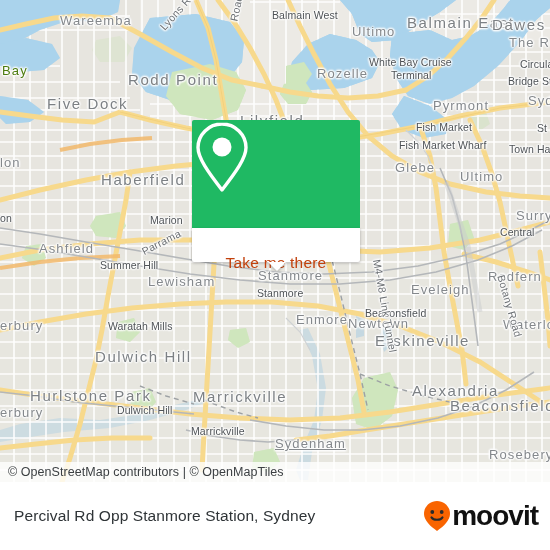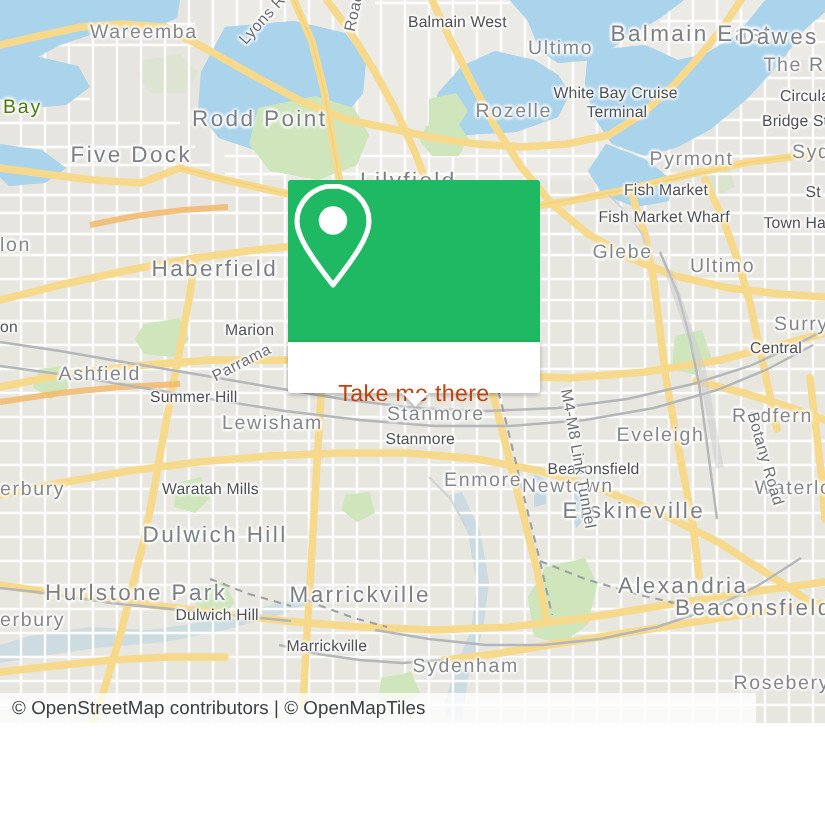--- a/index.html
+++ b/index.html
@@ -41,21 +41,21 @@
   .card-bottom span{font-size:15.5px;color:#c2410c;letter-spacing:.2px;margin-top:36px;}
   .card-tail{
     position:absolute;left:76px;top:142px;width:0;height:0;
     border-left:9px solid transparent;border-right:9px solid transparent;
     border-top:9px solid #fff;
     filter:drop-shadow(0 2px 1px rgba(0,0,0,.18));
   }
 
   
   .attrib{
-    position:absolute;left:0;top:462px;width:504px;height:20px;
+    position:absolute;left:0;top:462px;width:550px;height:20px;
     background:rgba(255,255,255,.78);
     display:flex;align-items:center;
   }
   .attrib span{font-size:12.5px;color:#3c4043;padding-left:8px;letter-spacing:.05px;}
 
   
   .footer{position:absolute;left:0;top:482px;width:550px;height:68px;background:#fff;
     display:flex;align-items:center;justify-content:space-between;}
   .footer-title{font-size:15.5px;color:#2f3437;padding-left:14px;letter-spacing:.1px;}
   .brand{display:flex;align-items:center;padding-right:12px;}
@@ -320,21 +320,21 @@
           <div class="lbl road" style="left: 478px; top: 300px; transform: rotate(74deg);">Botany Road</div>
           <div class="lbl road" style="left: 338px; top: 300px; transform: rotate(80deg);">M4-M8 Link Tunnel</div>
           <div class="lbl place" style="left: 0px; top: 318px;">erbury</div>
           <div class="lbl poi" style="left: 108px; top: 320px;">Waratah Mills</div>
           <div class="lbl place big" style="left: 95px; top: 348px;">Dulwich Hill</div>
           <div class="lbl place big" style="left: 30px; top: 387px;">Hurlstone Park</div>
           <div class="lbl poi" style="left: 117px; top: 404px;">Dulwich Hill</div>
           <div class="lbl place" style="left: 0px; top: 405px;">erbury</div>
           <div class="lbl place big" style="left: 193px; top: 388px;">Marrickville</div>
           <div class="lbl poi" style="left: 191px; top: 425px;">Marrickville</div>
-          <div class="lbl place" style="left: 275px; top: 436px;">Sydenham</div>
+          <div class="lbl place" style="left: 275px; top: 436px; text-decoration: underline;">Sydenham</div>
           <div class="lbl place big" style="left: 412px; top: 382px;">Alexandria</div>
           <div class="lbl place big" style="left: 450px; top: 397px;">Beaconsfield</div>
           <div class="lbl place" style="left: 489px; top: 447px;">Rosebery</div>
         </div>
     </div>
 
     <div class="attrib">
       <span>© OpenStreetMap contributors | © OpenMapTiles</span>
     </div>
 
@@ -345,14 +345,26 @@
           <circle cx="30" cy="27" r="9.5" fill="#ffffff"></circle>
         </svg>
       </div>
       <div class="card-bottom">
         <span>Take me there</span>
       </div>
       <div class="card-tail"></div>
     </div>
   </div>
 
+  <div class="footer">
+    <div class="footer-title">Percival Rd Opp Stanmore Station, Sydney</div>
+    <div class="brand">
+      <svg width="30" height="32" viewBox="0 0 30 32">
+        <path d="M15 1 C7.8 1 2 6.7 2 13.8 C2 20.4 8.2 26.2 15 31 C21.8 26.2 28 20.4 28 13.8 C28 6.7 22.2 1 15 1 Z" fill="#f96400"></path>
+        <circle cx="10.3" cy="12" r="1.9" fill="#2b2b2b"></circle>
+        <circle cx="19.7" cy="12" r="1.9" fill="#2b2b2b"></circle>
+        <path d="M9.5 17.4 C11.4 20.6 18.6 20.6 20.5 17.4" fill="none" stroke="#2b2b2b" stroke-width="2.1" stroke-linecap="round"></path>
+      </svg>
+      <span class="brand-word">moovit</span>
+    </div>
+  </div>
 
 </div>
 
 </body></html>

